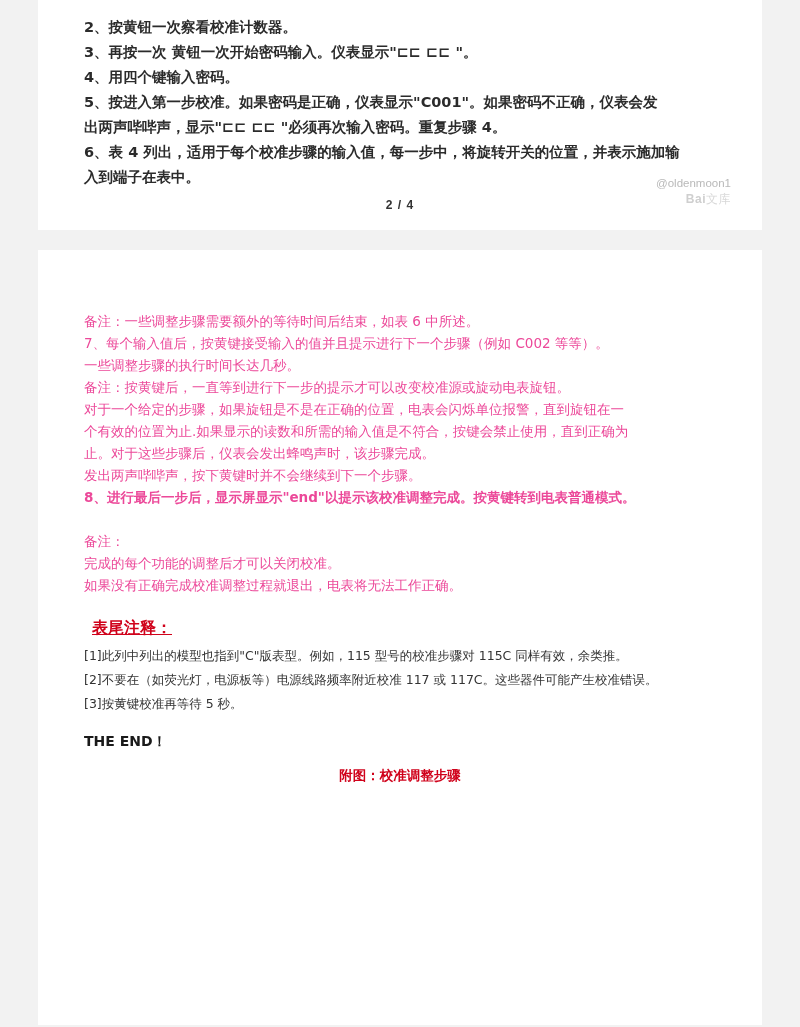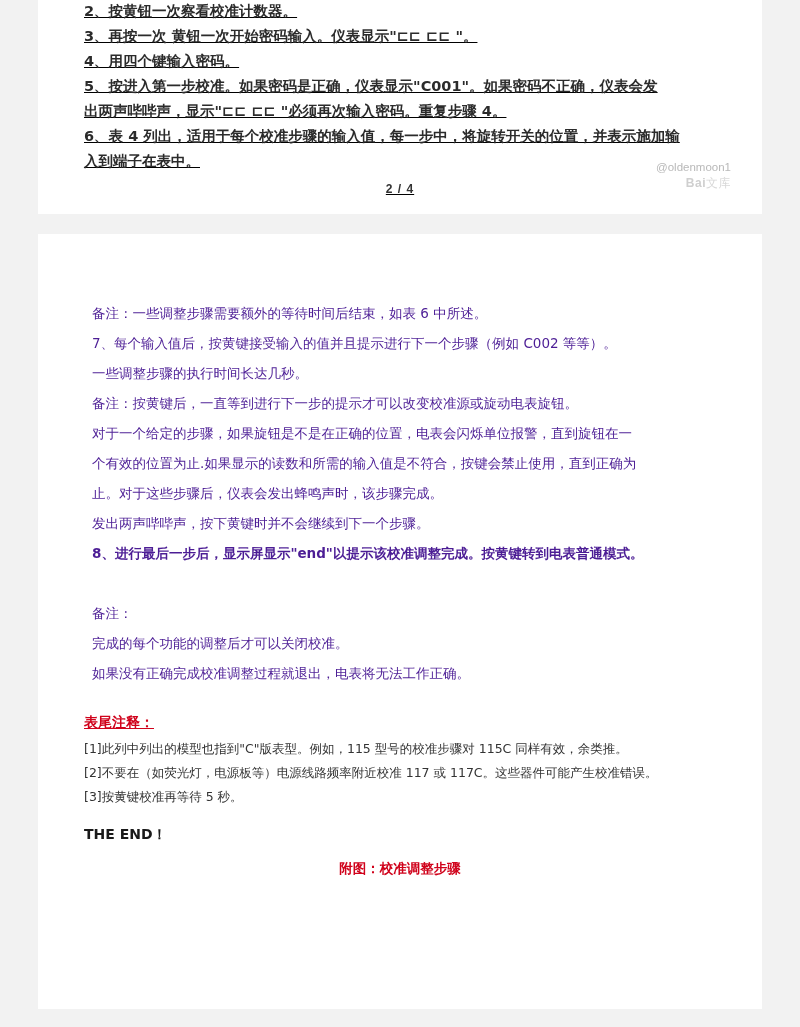--- a/index.html
+++ b/index.html
@@ -16,24 +16,23 @@
   .page {
     background: #ffffff;
     margin: 0 auto;
     position: relative;
     box-sizing: border-box;
   }
   
   .page-top {
     width: 724px;
     margin-left: 38px;
-    padding: 0 46px 18px 46px;
+    padding: 16px 46px 18px 46px;
     min-height: 212px;
     box-sizing: border-box;
-    text-decoration: underline;
   }
   .page-bottom {
     width: 724px;
     margin-left: 38px;
     margin-top: 20px;
     padding: 60px 46px 40px 46px;
     min-height: 775px;
     box-sizing: border-box;
   }
   .line {
@@ -69,34 +68,34 @@
     font-size: 12px;
     margin-top: 2px;
     letter-spacing: 0.5px;
   }
   .watermark-brand .b {
     color: #cfcfcf;
     font-weight: bold;
   }
   
   .body-line {
-    color: #4c1d95;
+    color: #ec4899;
     font-size: 13.5px;
     line-height: 22px;
-    margin: 8px;
+    margin: 0;
     font-family: "DejaVu Sans", "Liberation Sans", sans-serif;
   }
   .spacer-16 { height: 16px; }
   .spacer-22 { height: 22px; }
   .b { font-weight: bold; }
   .notes-title {
     color: #d0021b;
     font-weight: bold;
-    font-size: 14px;
-    margin: 0 0 6px 0;
+    font-size: 16px;
+    margin: 0 0 6px 8px;
     font-family: "DejaVu Sans", "Liberation Sans", sans-serif;
     text-decoration: underline;
   }
   .note-line {
     color: #333333;
     font-size: 12.5px;
     line-height: 21px;
     margin: 0 0 3px 0;
     font-family: "DejaVu Sans", "Liberation Sans", sans-serif;
   }

